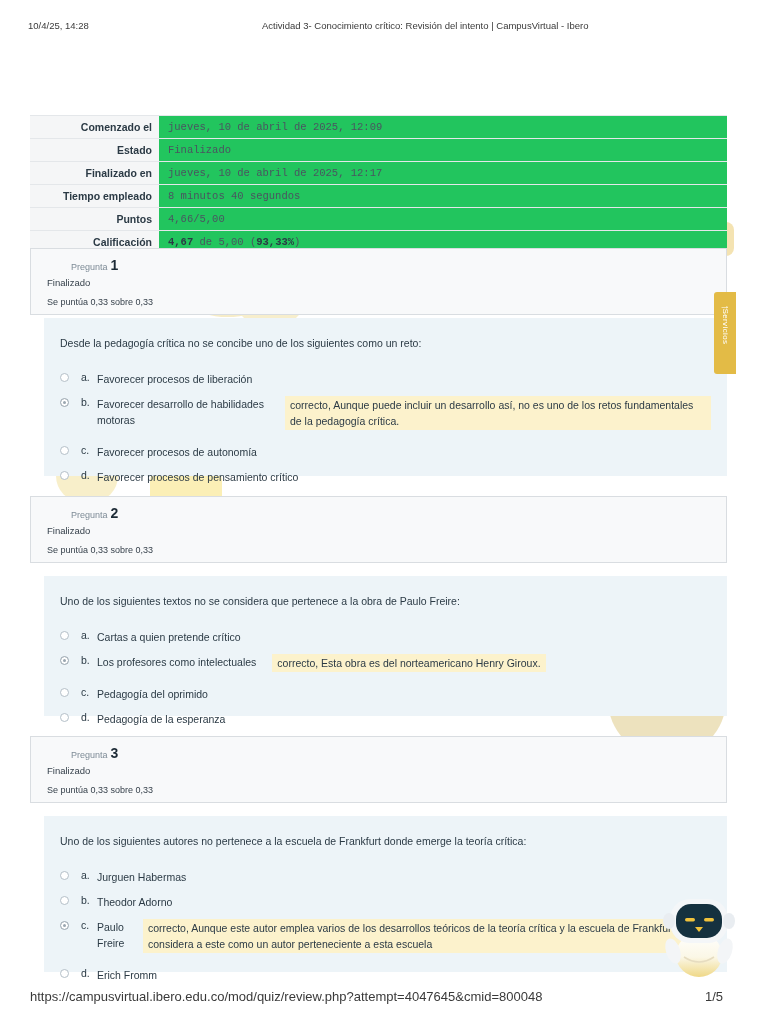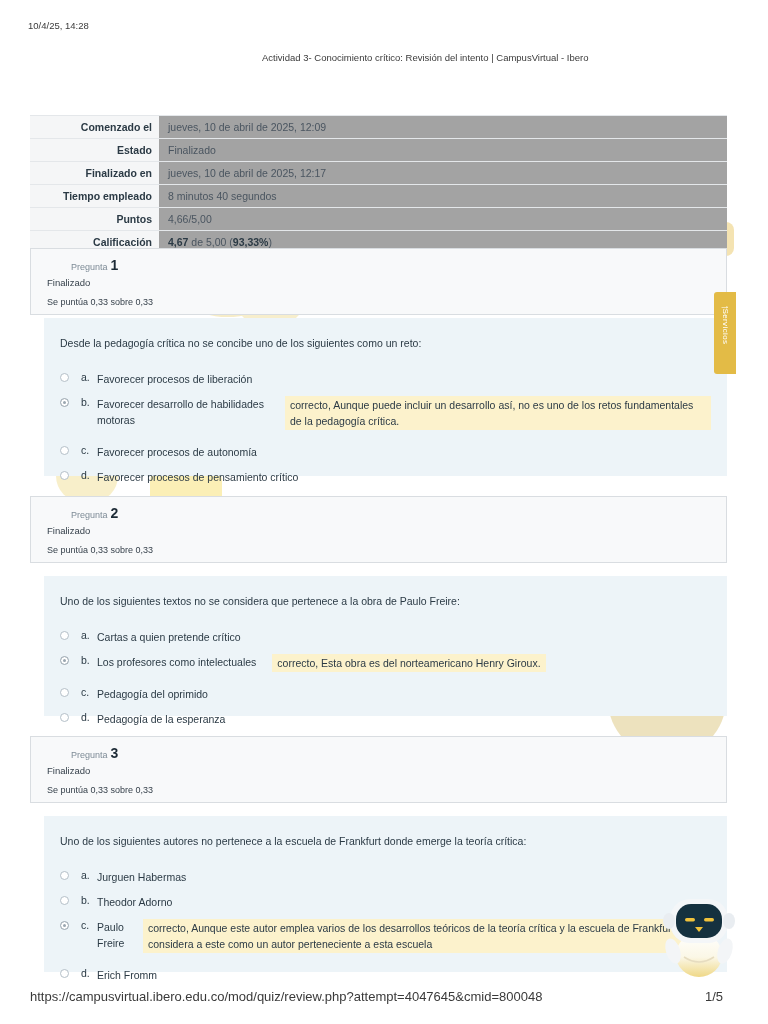--- a/index.html
+++ b/index.html
@@ -13,21 +13,21 @@
     -webkit-font-smoothing:antialiased;
   }
   .page{position:relative;width:768px;height:1024px;}
 
   
   .print-head{
     position:absolute;top:20px;left:0;width:768px;height:14px;
     font-size:9.5px;color:#3a3a3a;
   }
   .print-head .ph-date{position:absolute;left:28px;top:0;}
-  .print-head .ph-title{position:absolute;left:262px;top:0;white-space:nowrap;margin-top:32px;}
+  .print-head .ph-title{position:absolute;left:262px;top:0;white-space:nowrap;}
 
   
   .blobs{position:absolute;left:0;top:0;width:768px;height:1024px;pointer-events:none;}
   .blob{position:absolute;background:#f6ebc4;border-radius:50%;opacity:.95;}
   .blob.b1{left:165px;top:222px;width:125px;height:95px;}
   .blob.b2{left:235px;top:268px;width:70px;height:60px;background:#f7edc9;}
   .blob.b3{left:672px;top:222px;width:62px;height:34px;background:#f3e2ae;border-radius:8px;}
   .blob.b4{left:150px;top:470px;width:72px;height:30px;background:#fbeeb2;border-radius:10px 10px 4px 4px;}
   .blob.b5{left:608px;top:700px;width:118px;height:56px;background:#ece0ba;border-radius:0 0 80px 80px;}
   .blob.b6{left:56px;top:476px;width:62px;height:26px;background:#f8eec7;border-radius:0 0 40px 40px;}
@@ -37,21 +37,21 @@
     position:absolute;left:30px;top:115px;width:697px;
     border-collapse:collapse;font-size:10.5px;
   }
   .summary tr{border-bottom:1px solid #e4e7ea;}
   .summary tr:first-child{border-top:1px solid #e4e7ea;}
   .summary td{padding:4px 7px;vertical-align:middle;line-height:14px;}
   .summary td.lbl{
     width:115px;text-align:right;font-weight:bold;color:#2b3a45;
     background:#f5f6f7;white-space:nowrap;
   }
-  .summary td.val{color:#4a5560;background:#a3a3a3;padding-left:9px;}
+  .summary td.val{color:#4a5560;background:#22c55e;padding-left:9px;font-family:Liberation Mono, monospace;}
   .summary td.val b{color:#2b3a45;}
 
   
   .q-head{
     position:absolute;left:30px;width:697px;height:67px;
     background:#f8f9fa;border:1px solid #d9dde1;box-sizing:border-box;
   }
   .q-head .q-no{
     position:absolute;left:40px;top:8px;font-size:9px;color:#7d8b96;
   }

